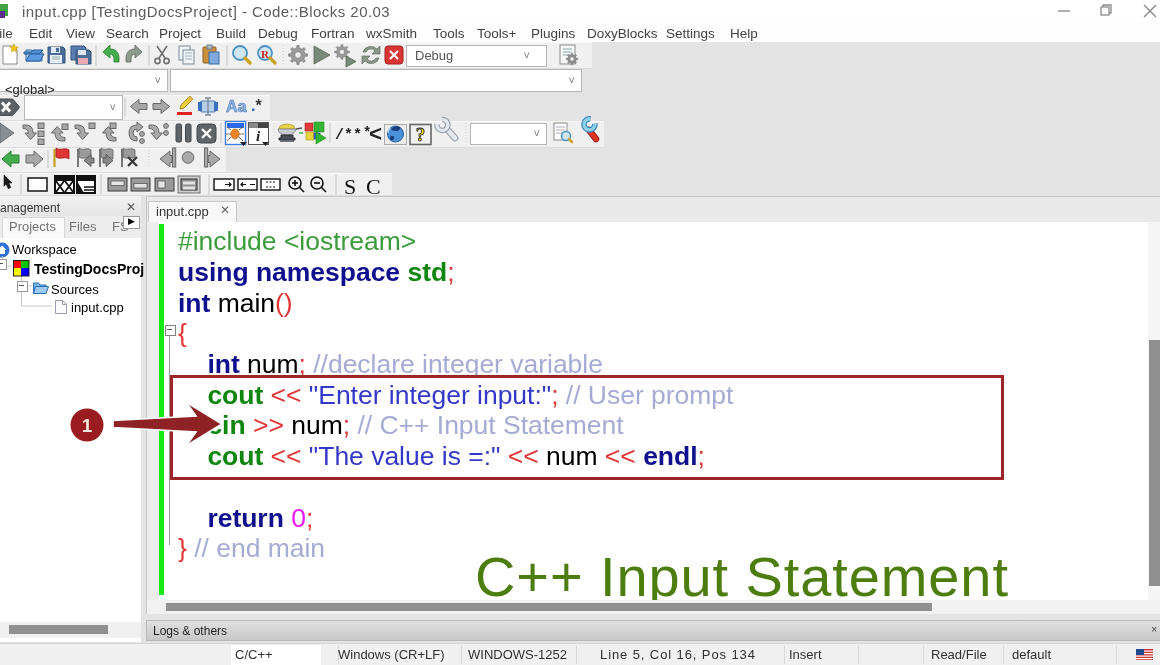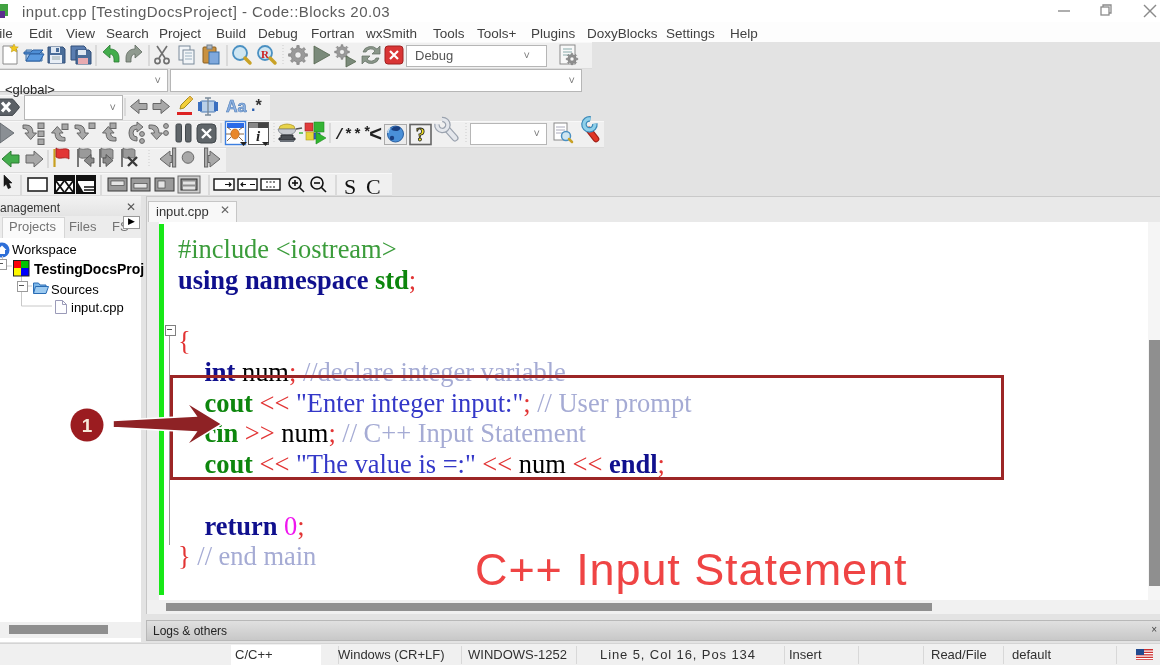--- a/index.html
+++ b/index.html
@@ -23,22 +23,22 @@
   #lp-header{position:absolute;left:0;top:0;width:141px;height:20px;background:linear-gradient(#f2f2f2,#e4e4e4);}
   #lp-tabs{position:absolute;left:0;top:20px;width:141px;height:22px;background:#ececec;}
   .lptab{position:absolute;top:1px;height:20px;font-size:13px;color:#737373;}
   #lp-tree{position:absolute;left:0;top:42px;width:141px;height:380px;background:#fff;font-size:13px;color:#000;}
   #lp-scroll{position:absolute;left:0;top:426px;width:141px;height:16px;background:#f0f0f0;}
   #lp-thumb{position:absolute;left:9px;top:3px;width:99px;height:9px;background:#8f8f8f;}
   
   #tabbar{position:absolute;left:146px;top:196px;width:1014px;height:26px;background:#e9e9e9;border-left:1px solid #c6c6c6;border-top:1px solid #c9c9c9;box-sizing:border-box;}
   #etab{position:absolute;left:1px;top:4px;width:87px;height:22px;background:#f8f8f8;border:1px solid #c6c6c6;border-bottom:none;}
   #editor{position:absolute;left:146px;top:222px;width:1014px;height:378px;background:#ffffff;overflow:hidden;border-left:1px solid #c6c6c6;}
-  .cl{position:absolute;left:31px;white-space:pre;font-family:Liberation Serif, serif;
-      font-size:26.5px;line-height:30.7px;letter-spacing:-0.02px;margin-top:8px;}
+  .cl{position:absolute;left:31px;white-space:pre;font-family:Liberation Sans, sans-serif;
+      font-size:26.5px;line-height:30.7px;letter-spacing:-0.02px;}
   .kw{color:#10108e;font-weight:bold;}
   .pp{color:#3b9c3b;}
   .ukw{color:#0d860d;font-weight:bold;}
   .op{color:#e23434;}
   .str{color:#3438c8;}
   .com{color:#a5abd4;}
   .num{color:#ef16ef;}
   #greenline{position:absolute;left:12px;top:2px;width:5px;height:371px;background:#17e817;}
   #hscroll{position:absolute;left:146px;top:600px;width:1014px;height:14px;background:#f1f1f1;border-left:1px solid #c6c6c6;}
   #hthumb{position:absolute;left:19px;top:3px;width:766px;height:8px;background:#909090;}
@@ -523,31 +523,32 @@
   <div id="editor">
     <div class="abs" style="left:0;top:0;width:12px;height:378px;background:#ededed"></div>
     <div id="greenline"></div>
 
     <div class="abs" style="left:22px;top:113px;width:1px;height:210px;background:#9a9a9a"></div>
     <div class="abs" style="left:18px;top:103px;width:9px;height:9px;background:#fff;border:1px solid #808080">
         <div style="position:absolute;left:1px;top:3px;width:5px;height:1px;background:#555"></div>
       </div>
     <div class="cl" style="top:4px"><span class="pp">#include &lt;iostream&gt;</span></div>
     <div class="cl" style="top:35px"><span class="kw">using namespace</span> <span class="ukw">std</span><span class="op">;</span></div>
+    <div class="cl" style="top:66px"><span class="kw">int</span> main<span class="op">()</span></div>
     <div class="cl" style="top:96px"><span class="op">{</span></div>
     <div class="cl" style="top:127px">    <span class="kw">int</span> num<span class="op">;</span> <span class="com">//declare integer variable</span></div>
     <div class="cl" style="top:158px">    <span class="ukw">cout</span> <span class="op">&lt;&lt;</span> <span class="str">"Enter integer input:"</span><span class="op">;</span> <span class="com">// User prompt</span></div>
     <div class="cl" style="top:188px">    <span class="ukw">cin</span> <span class="op">&gt;&gt;</span> num<span class="op">;</span> <span class="com">// C++ Input Statement</span></div>
     <div class="cl" style="top:219px">    <span class="ukw">cout</span> <span class="op">&lt;&lt;</span> <span class="str">"The value is =:"</span> <span class="op">&lt;&lt;</span> num <span class="op">&lt;&lt;</span> <span class="kw">endl</span><span class="op">;</span></div>
     <div class="cl" style="top:281px">    <span class="kw">return</span> <span class="num">0</span><span class="op">;</span></div>
     <div class="cl" style="top:311px"><span class="op">}</span> <span class="com">// end main</span></div>
 
     <div class="abs" style="left:23px;top:153px;width:828px;height:99px;border:3px solid #9c2626"></div>
 
-    <div class="abs" style="left:328px;top:322px;font-size:45px;color:#ef4444;letter-spacing:0.9px;font-family:'Liberation Sans',sans-serif;">C++ Input Statement</div>
+    <div class="abs" style="left:328px;top:322px;font-size:56px;color:#4d7c0f;letter-spacing:0.9px;font-family:'Liberation Sans',sans-serif;">C++ Input Statement</div>
   </div>
 
   <svg class="abs" style="left:60px;top:390px;z-index:30" width="180" height="70" viewBox="0 0 180 70">
     <circle cx="27" cy="35" r="16.5" fill="#9b1c20"></circle>
     <text x="27" y="42" font-size="19" font-weight="bold" fill="#f7e9d9" text-anchor="middle" font-family="Liberation Sans">1</text>
     <path d="M162,34 L126,12 L136,26 L53,30.5 L53,37.5 L136,42 L126,56 Z" fill="#8e2225" stroke="#ffffff" stroke-width="1.6" stroke-linejoin="miter"></path>
   </svg>
 
   <div id="hscroll">
       <div id="hthumb"></div>

